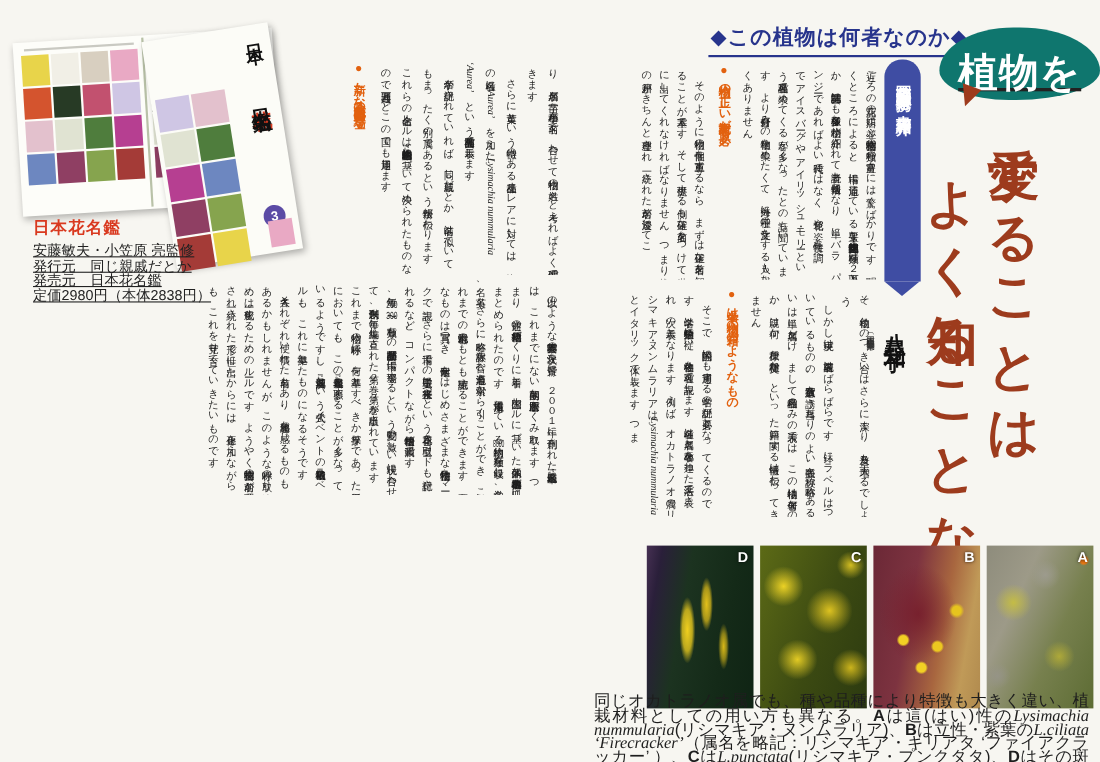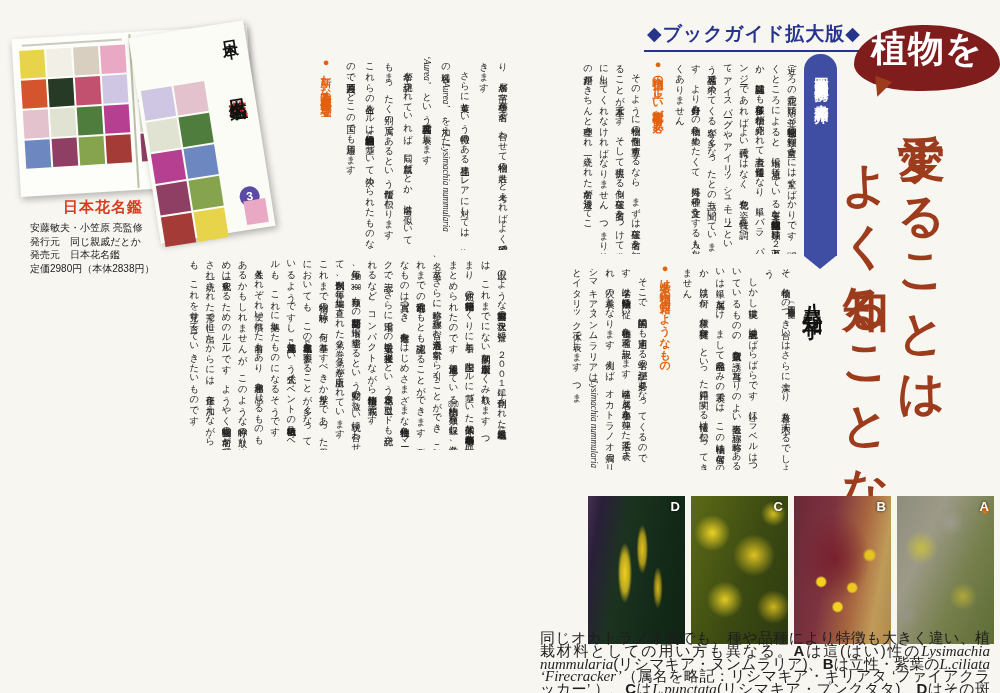--- a/index.html
+++ b/index.html
@@ -5,22 +5,22 @@
   html,body{margin:0;padding:0;background:#dddbd4;}
   .page{position:relative;width:1000px;height:693px;background:#f7f6f1;overflow:hidden;
         font-family:"Liberation Sans","DejaVu Sans",sans-serif;color:#222;}
 
   
   .hdr{position:absolute;left:646px;top:21px;width:216px;text-align:center;
        font-size:19px;font-weight:bold;color:#27348c;letter-spacing:1px;white-space:nowrap;}
   .hdr-rule{position:absolute;left:644px;top:50px;width:220px;height:2px;background:#27348c;}
 
   
-  .bubble{position:absolute;left:854px;top:25px;width:146px;height:66px;background:#7f1d1d;
-          border-radius:48% 52% 55% 45% / 62% 62% 42% 42%;display:flex;align-items:flex-start;justify-content:center;}
+  .bubble{position:absolute;left:854px;top:25px;width:146px;height:66px;background:#0f766e;
+          border-radius:48% 52% 55% 45% / 62% 62% 42% 42%;display:flex;align-items:flex-end;justify-content:center;text-decoration:underline;}
   .bubble:after{content:"";position:absolute;left:16px;bottom:-15px;width:0;height:0;
           border:9px solid transparent;border-top:19px solid #9d3b1d;transform:rotate(20deg);}
   .bubble-text{color:#fff;font-size:36px;font-weight:900;letter-spacing:1px;}
   .vtitle{position:absolute;writing-mode:vertical-rl;text-orientation:mixed;color:#9d3b1d;
           font-size:47px;font-weight:900;letter-spacing:6px;line-height:1;white-space:nowrap;}
   .t1{left:899px;top:97px;}
   .t2{left:843px;top:130px;}
 
   
   .ribbon{position:absolute;left:804px;top:54px;width:33px;height:202px;background:#3f4da3;
@@ -70,22 +70,22 @@
          font-weight:bold;letter-spacing:1px;color:#111;white-space:nowrap;}
   .cover-title .hana{color:#d9391f;}
   .vol-circle{position:absolute;right:11px;top:165px;width:20px;height:20px;border-radius:50%;
          background:#5b4ba5;color:#fff;font-size:12px;font-weight:bold;display:flex;
          align-items:center;justify-content:center;}
   .minibar{position:absolute;right:9px;width:18px;height:2px;background:#999;}
   .cover-smalltile{position:absolute;right:6px;bottom:5px;width:22px;height:24px;}
 
   
   .bookinfo{position:absolute;left:30px;top:198px;z-index:5;}
-  .bi-title{font-size:15px;font-weight:bold;color:#d9391f;margin-bottom:4px;letter-spacing:1px;margin-left:33px;}
-  .bi-line{font-size:10px;line-height:13.5px;color:#222;}
+  .bi-title{font-size:15px;font-weight:bold;color:#d9391f;margin-bottom:4px;letter-spacing:1px;}
+  .bi-line{font-size:13px;line-height:13.5px;color:#222;text-decoration:underline;}
 
   
   .ph{position:absolute;top:480px;width:97px;height:148px;overflow:hidden;}
   .ph .letter{position:absolute;top:3px;right:5px;color:#fff;font-weight:bold;font-size:13px;
         text-shadow:0 0 3px rgba(0,0,0,.85);}
   .ph-d{left:548px;background:
     radial-gradient(ellipse 10px 42px at 38% 52%,#f0cf1e 0%,rgba(240,207,30,.75) 45%,rgba(0,0,0,0) 72%),
     radial-gradient(ellipse 8px 34px at 56% 36%,#e3c01a 0%,rgba(227,192,26,.7) 45%,rgba(0,0,0,0) 72%),
     radial-gradient(ellipse 7px 30px at 72% 62%,#d8b818 0%,rgba(216,184,24,.6) 40%,rgba(0,0,0,0) 70%),
     linear-gradient(100deg,#463053 0%,#2a1f3a 12%,#1c3320 35%,#142a18 70%,#0f2414 100%);}
@@ -114,21 +114,21 @@
   
   .caption{position:absolute;left:540px;top:632px;width:450px;font-size:15px;
        line-height:12.8px;color:#1e1e1e;text-align:justify;}
   .caption .cap{font-weight:bold;font-style:normal;}
 </style>
 </head>
 <body>
 
 <div class="page">
 
-  <div class="hdr">◆ブックガイド拡大版◆</div>
+  <div class="hdr">◆この植物は何者なのか◆</div>
   <div class="hdr-rule"></div>
 
   <div class="bubble">
     <span class="bubble-text">植物を</span>
   </div>
   <div class="vtitle t1">愛することは</div>
   <div class="vtitle t2">よく知ることなり</div>
 
   <div class="ribbon">
     <span class="ribbon-text">園芸愛好家必携の書籍紹介</span>

